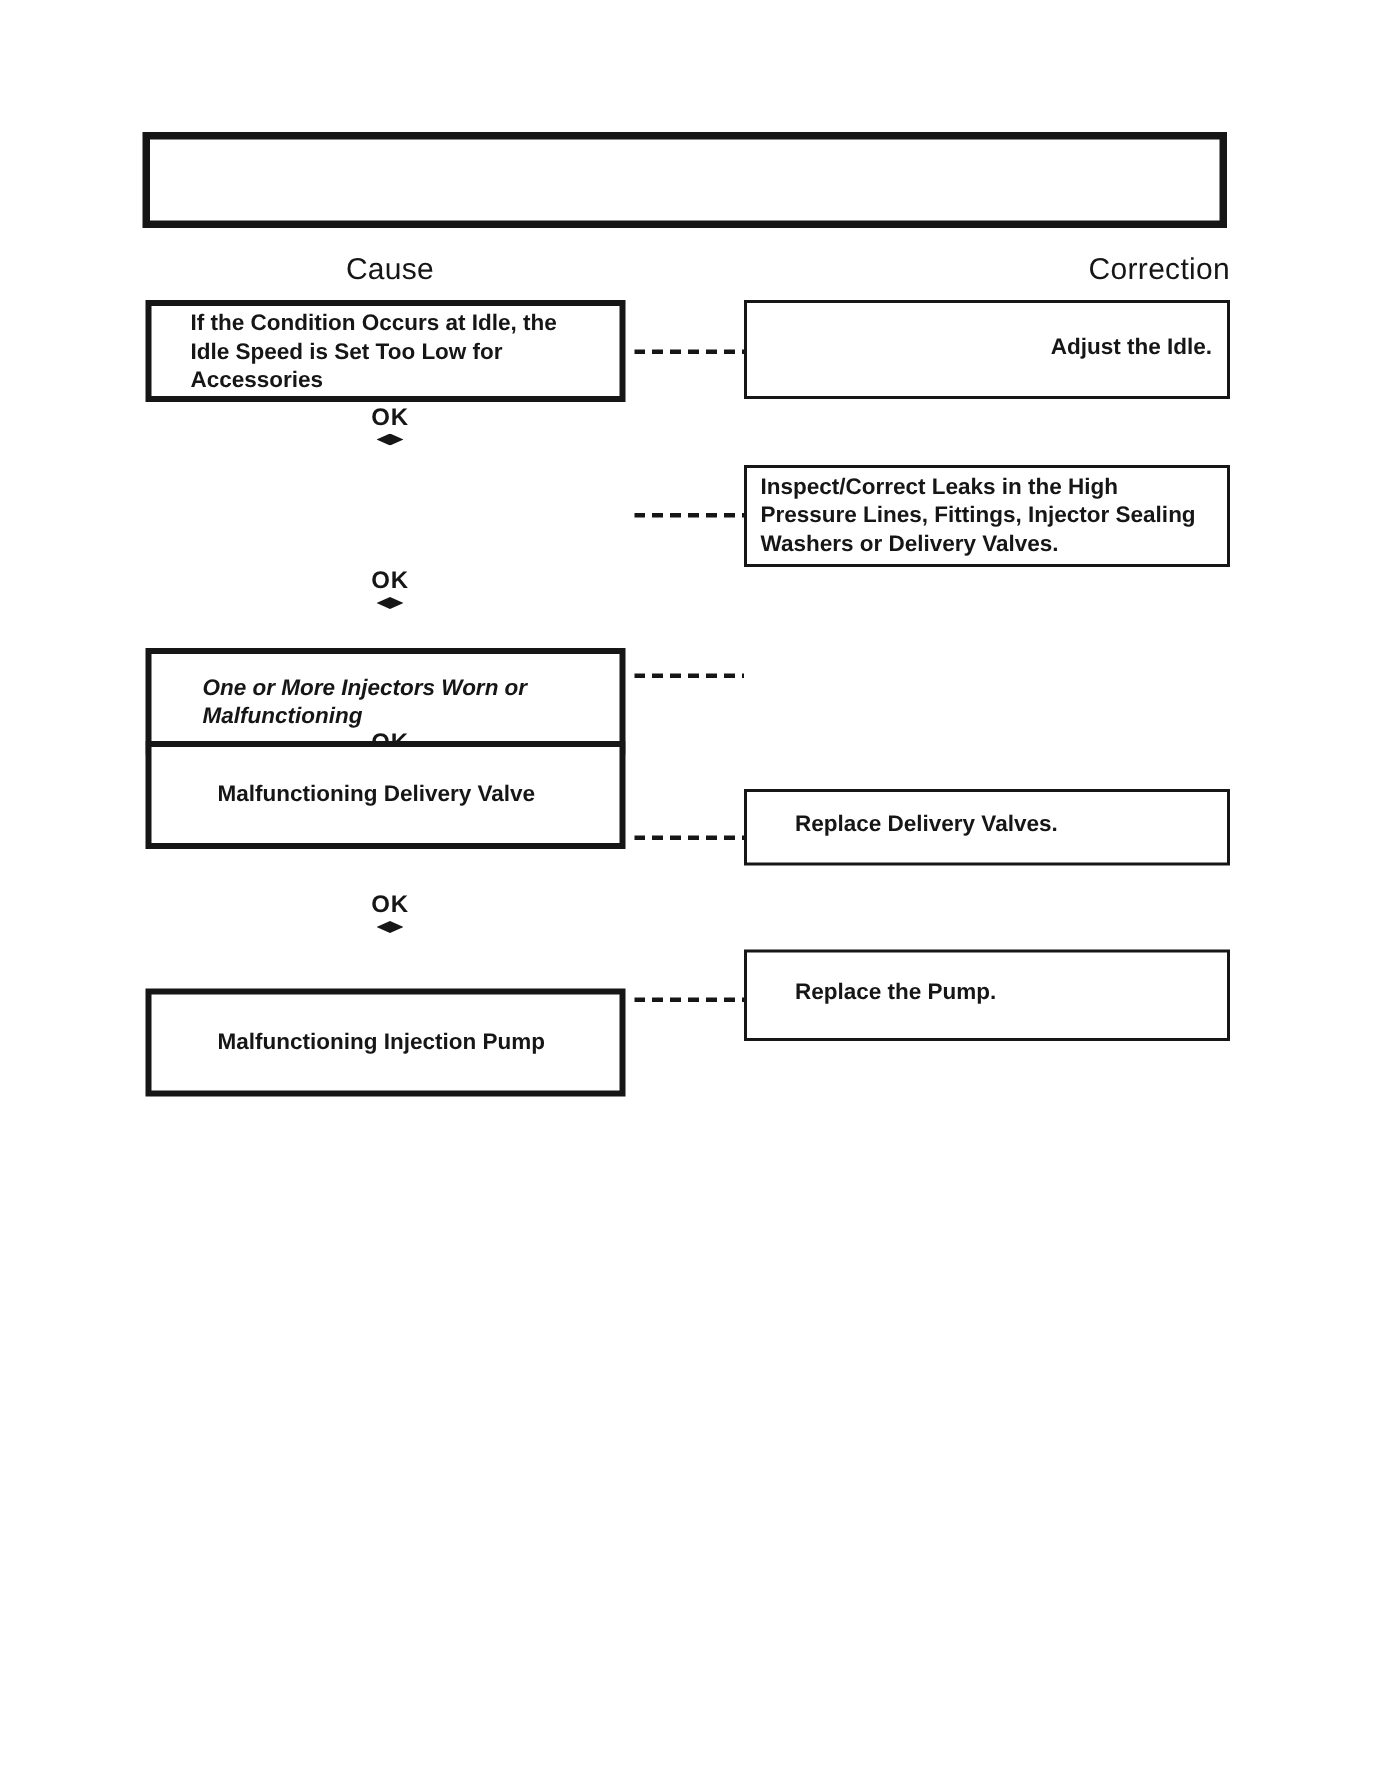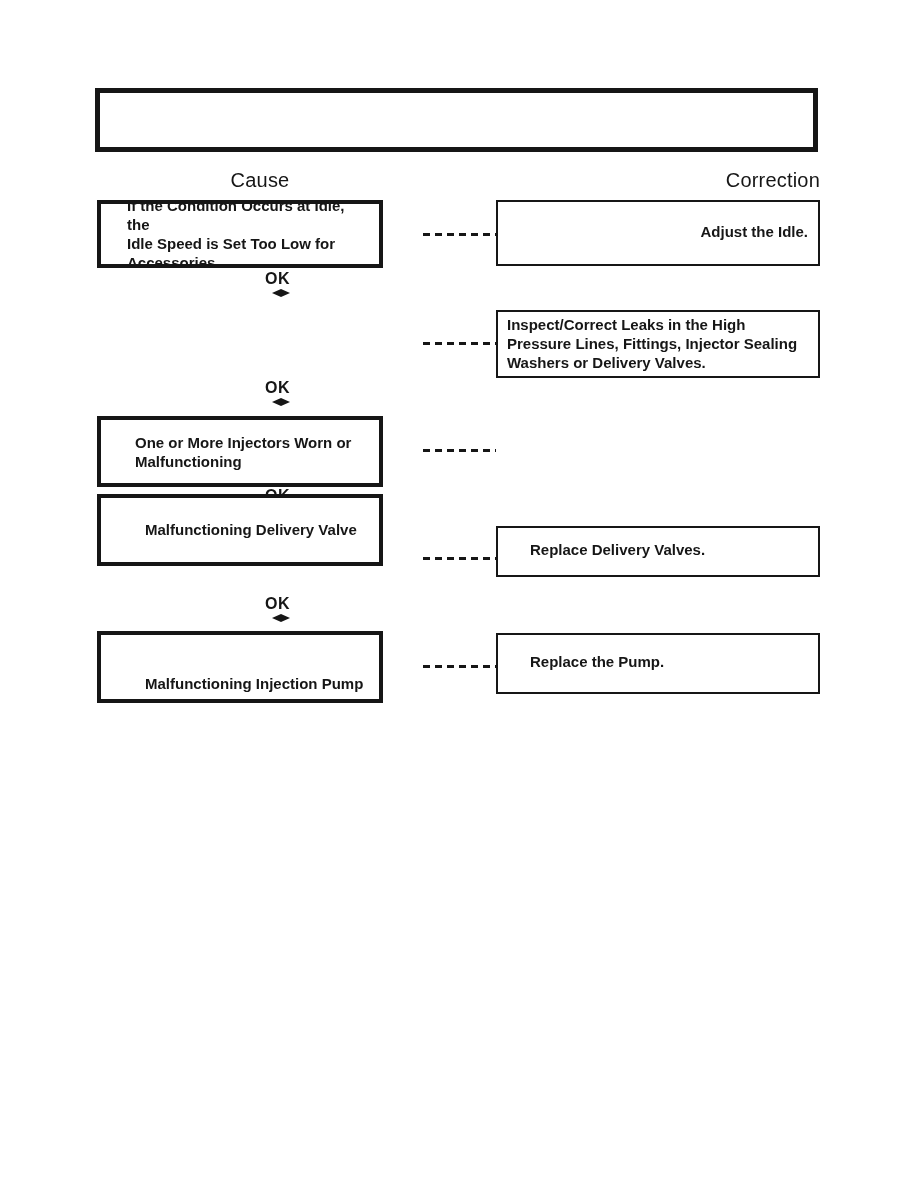--- a/index.html
+++ b/index.html
@@ -29,21 +29,21 @@
     top: 170px; height: 20px;
     font-size: 20px; font-weight: 400;
     text-align: center; line-height: 20px;
     letter-spacing: 0.2px;
   }
   .col-header.cause { left: 97px; width: 326px; }
   .col-header.corr  { left: 496px; width: 324px; text-align: right; }
 
   
   .cause-box {
-    left: 97px; width: 286px;
+    left: 97px; width: 320px;
     border: 4px solid var(--ink);
     background: var(--bg);
     display: flex; align-items: center;
     font-size: 15px; font-weight: 700; line-height: 19px;
     white-space: pre-line;
   }
   .corr-box {
     left: 496px; width: 324px;
     border: 2px solid var(--ink);
     background: var(--bg);
@@ -60,21 +60,21 @@
 
   
   .connector {
     height: 3px;
     background: repeating-linear-gradient(90deg, var(--ink) 0 7px, transparent 7px 12px);
   }
 
   
   .ok-group {
     left: 230px; width: 60px; height: 28px;
-    display: flex; flex-direction: column; align-items: flex-end;
+    display: flex; flex-direction: column; align-items: center;
     gap: 2px;
   }
   .ok-label {
     font-size: 16px; font-weight: 700; line-height: 16px;
     letter-spacing: 0.5px;
   }
   .arrow-icon {
     width: 18px; height: 8px;
     background: var(--ink);
     clip-path: polygon(50% 0%, 100% 50%, 50% 100%, 0% 50%);
@@ -112,21 +112,21 @@
     <span class="txt cpad-multi">Inspect/Correct Leaks in the High
 Pressure Lines, Fittings, Injector Sealing
 Washers or Delivery Valves.</span>
   </div>
 
   <div class="abs ok-group" style="top:380px;">
     <span class="ok-label">OK</span>
     <span class="arrow-icon"></span>
   </div>
 
-  <div class="abs cause-box" style="top:416px;height:71px;">
+  <div class="abs cause-box" style="top:432px;height:71px;font-style:italic;">
     <span class="txt pad-multi" style="padding-left:34px;">One or More Injectors Worn or
 Malfunctioning</span>
   </div>
   <div class="abs connector" style="left:423px;top:449px;width:73px;"></div>
 
   <div class="abs ok-group" style="top:488px;">
     <span class="ok-label">OK</span>
     <span class="arrow-icon"></span>
   </div>
 
@@ -136,21 +136,21 @@
   <div class="abs connector" style="left:423px;top:557px;width:73px;"></div>
   <div class="abs corr-box" style="top:526px;height:51px;">
     <span class="txt cpad-single">Replace Delivery Valves.</span>
   </div>
 
   <div class="abs ok-group" style="top:596px;">
     <span class="ok-label">OK</span>
     <span class="arrow-icon"></span>
   </div>
 
-  <div class="abs cause-box" style="top:631px;height:72px;align-items:flex-end;">
+  <div class="abs cause-box" style="top:659px;height:72px;">
     <span class="txt pad-single">Malfunctioning Injection Pump</span>
   </div>
   <div class="abs connector" style="left:423px;top:665px;width:73px;"></div>
   <div class="abs corr-box" style="top:633px;height:61px;">
     <span class="txt cpad-single">Replace the Pump.</span>
   </div>
 
 </div>
 
 </body></html>

